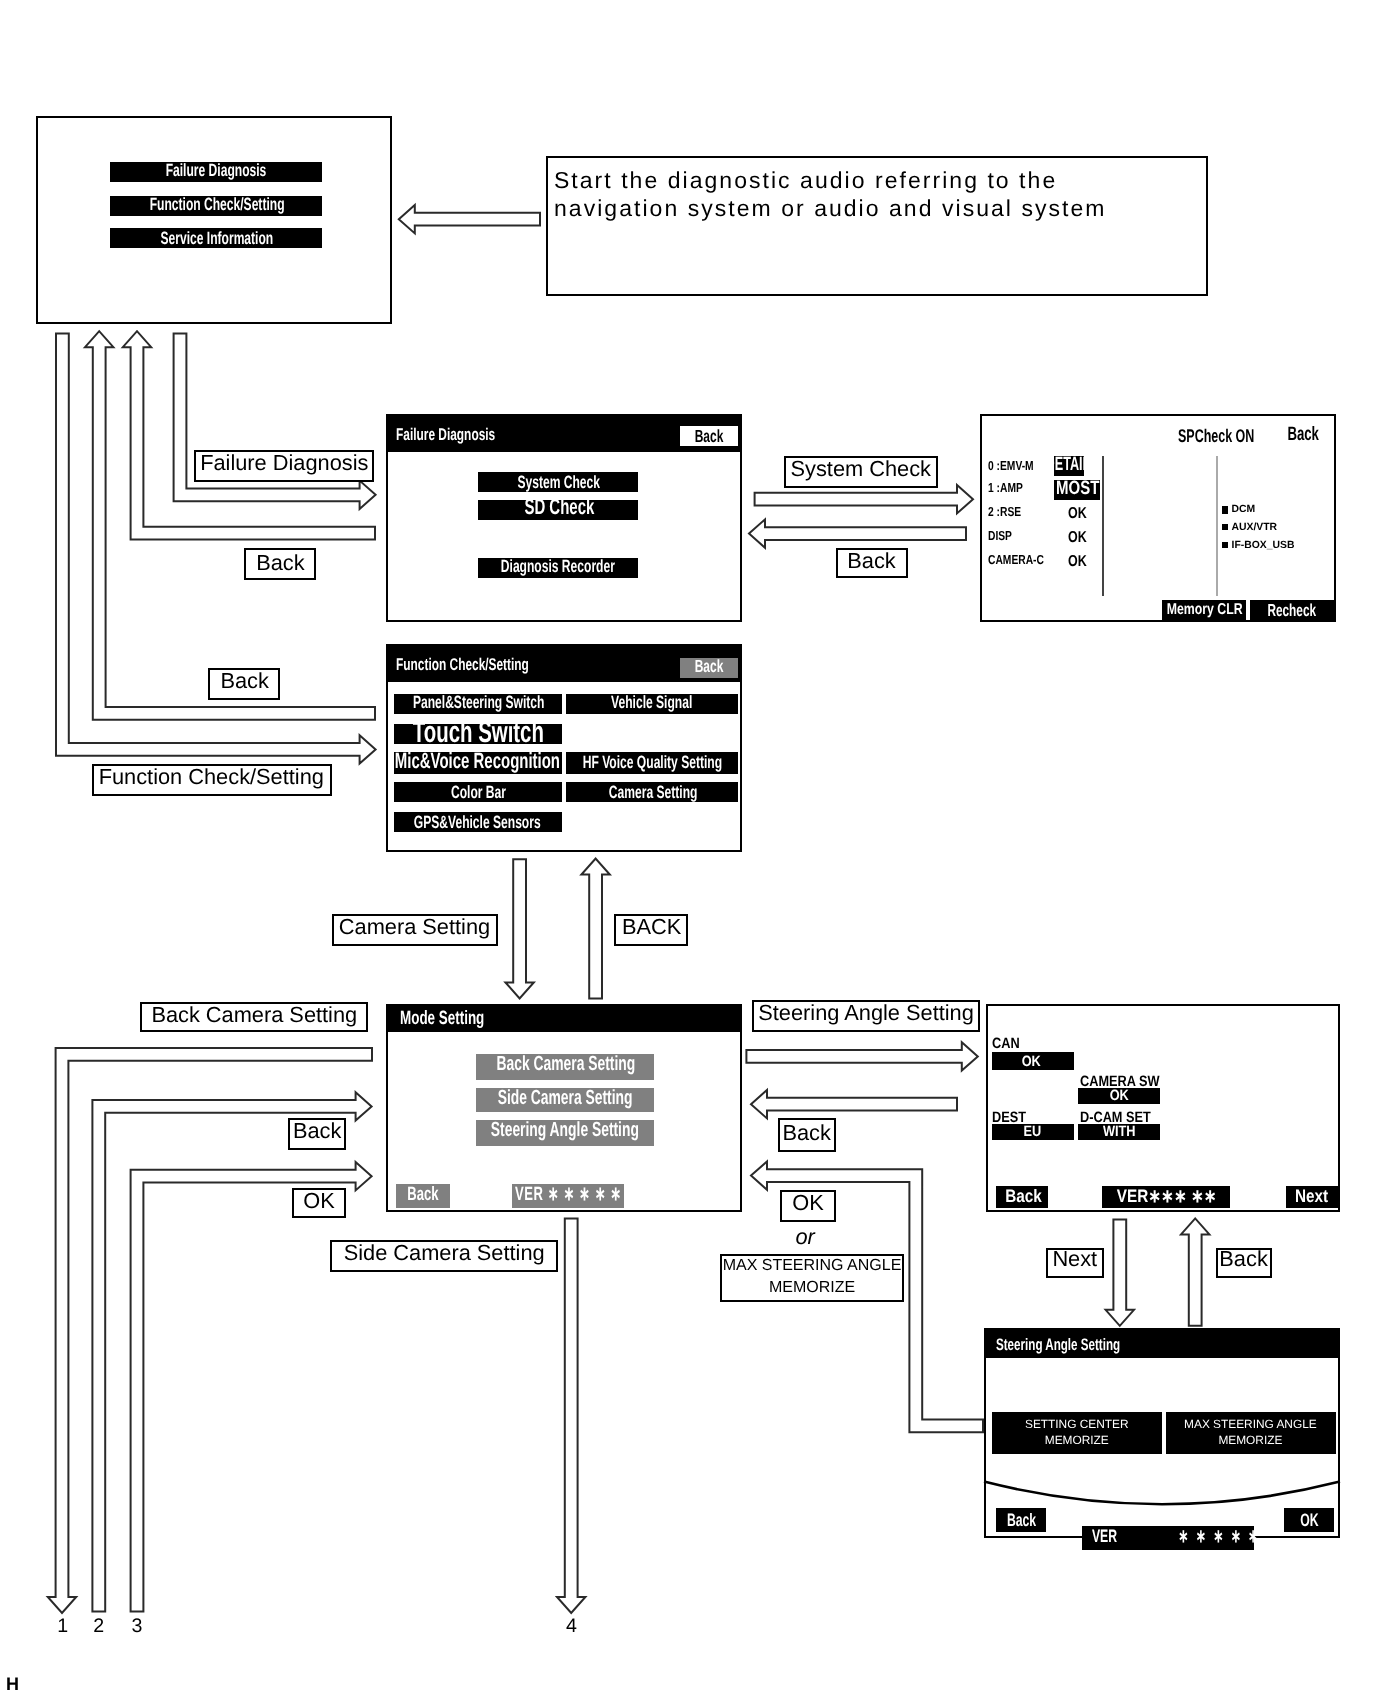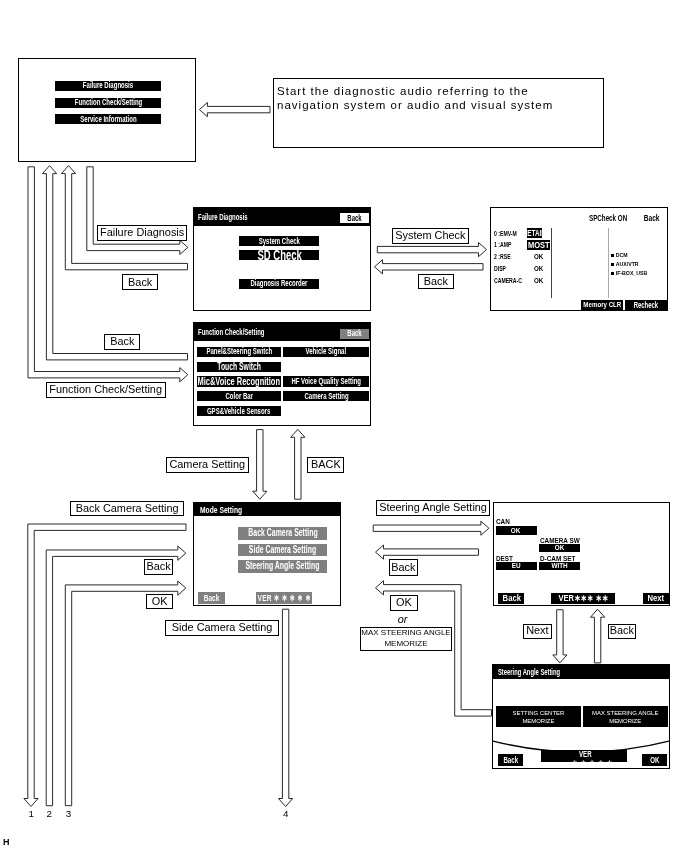--- a/index.html
+++ b/index.html
@@ -88,21 +88,21 @@
 <div class="scr" style="left:193px;top:207px;width:178px;height:104px;">
   <div class="titlebar" style="height:18px;font-size:8.5px;padding-left:3.5px;">
     <span class="t">Failure Diagnosis</span>
   </div>
   <div class="btn inv" style="left:146.3px;top:4.9px;width:28.6px;height:10.2px;font-size:8.8px;">
         <span>Back</span>
       </div>
   <div class="btn" style="left:45.2px;top:28.2px;width:80.3px;height:10.1px;font-size:8.9px;">
         <span>System Check</span>
       </div>
-  <div class="btn" style="left:45.2px;top:41.8px;width:80.3px;height:10.1px;font-size:14px;text-align:center;">
+  <div class="btn" style="left:45.2px;top:41.8px;width:80.3px;height:10.1px;font-size:11px;text-align:center;">
         <span>SD Check</span>
       </div>
   <div class="btn" style="left:45.2px;top:70.5px;width:80.3px;height:10.1px;font-size:8.9px;">
         <span>Diagnosis Recorder</span>
       </div>
 </div>
 
 <div class="scr sc79" style="left:490px;top:207px;width:178px;height:104px;">
   <div class="btn inv" style="left:97px;top:5.3px;width:48.5px;height:9.7px;font-size:9.2px;justify-content:flex-end;">
         <span>SPCheck ON</span>
@@ -145,21 +145,21 @@
 <div class="scr" style="left:193px;top:322px;width:178px;height:104px;">
   <div class="titlebar" style="height:18px;font-size:8.5px;padding-left:3.5px;">
     <span class="t">Function Check/Setting</span>
   </div>
   <div class="btn gray" style="left:146.3px;top:5.5px;width:28.5px;height:10.5px;font-size:8.8px;">
         <span>Back</span>
       </div>
   <div class="btn" style="left:2.6px;top:23.8px;width:84.5px;height:10.2px;font-size:8.9px;">
         <span>Panel&amp;Steering Switch</span>
       </div>
-  <div class="btn" style="left:2.6px;top:38.6px;width:84.5px;height:10.2px;font-size:10px;">
+  <div class="btn" style="left:2.6px;top:38.6px;width:84.5px;height:10.2px;font-size:15px;">
         <span>Touch Switch</span>
       </div>
   <div class="btn" style="left:2.6px;top:53.4px;width:84.5px;height:10.2px;font-size:11px;text-align:right;">
         <span>Mic&amp;Voice Recognition</span>
       </div>
   <div class="btn" style="left:2.6px;top:68.2px;width:84.5px;height:10.2px;font-size:8.9px;">
         <span>Color Bar</span>
       </div>
   <div class="btn" style="left:2.6px;top:83.0px;width:84.5px;height:10.2px;font-size:8.9px;">
         <span>GPS&amp;Vehicle Sensors</span>
@@ -168,21 +168,21 @@
         <span>Vehicle Signal</span>
       </div>
   <div class="btn" style="left:89.3px;top:53.4px;width:85.6px;height:10.2px;font-size:8.9px;">
         <span>HF Voice Quality Setting</span>
       </div>
   <div class="btn" style="left:89.3px;top:68.2px;width:85.6px;height:10.2px;font-size:8.9px;">
         <span>Camera Setting</span>
       </div>
 </div>
 
-<div class="scr" style="left:193px;top:502px;width:148px;height:104px;">
+<div class="scr" style="left:193px;top:502px;width:178px;height:104px;">
   <div class="titlebar" style="height:12.5px;font-size:9.6px;padding-left:5.7px;">
     <span class="t">Mode Setting</span>
   </div>
   <div class="btn gray" style="left:44.3px;top:24.2px;width:88.9px;height:12.4px;font-size:10.2px;">
         <span>Back Camera Setting</span>
       </div>
   <div class="btn gray" style="left:44.3px;top:40.8px;width:88.9px;height:12.4px;font-size:10.2px;">
         <span>Side Camera Setting</span>
       </div>
   <div class="btn gray" style="left:44.3px;top:57.4px;width:88.9px;height:12.4px;font-size:10.2px;">
@@ -235,21 +235,21 @@
   <div class="btn nocond" style="left:89.5px;top:41.4px;width:85.4px;height:20.3px;flex-direction:column;font-size:5.95px;font-weight:normal;line-height:1.35;">
     <span>MAX STEERING ANGLE</span>
     <span>MEMORIZE</span>
   </div>
   <svg style="position:absolute;left:-1.5px;top:70px;width:178px;height:26px;overflow:visible;">
     <path d="M0,5.8 Q89,28.4 178,5.8" fill="none" stroke="#000" stroke-width="1.3"></path>
   </svg>
   <div class="btn" style="left:4.7px;top:89.1px;width:25.8px;height:11.9px;font-size:9px;">
         <span>Back</span>
       </div>
-  <div class="btn" style="left:47.9px;top:85px;width:86.6px;height:11.9px;font-size:9px;justify-content:flex-start;padding-left:2px;flex-direction:column;">
+  <div class="btn" style="left:47.9px;top:98px;width:86.6px;height:11.9px;font-size:9px;justify-content:flex-start;padding-left:2px;">
         <span>VER</span>
         <span style="padding-left:22px;letter-spacing:1.4px;">∗ ∗ ∗ ∗ ∗</span>
       </div>
   <div class="btn" style="left:148.8px;top:89.1px;width:25.1px;height:11.9px;font-size:9px;">
         <span>OK</span>
       </div>
 </div>
 
 <div class="lbl" style="left:96.8px;top:225.1px;width:90.7px;height:16.4px;font-size:10.9px;">Failure Diagnosis</div>
 <div class="lbl" style="left:122.2px;top:274.4px;width:36.0px;height:16.1px;font-size:10.9px;">Back</div>

